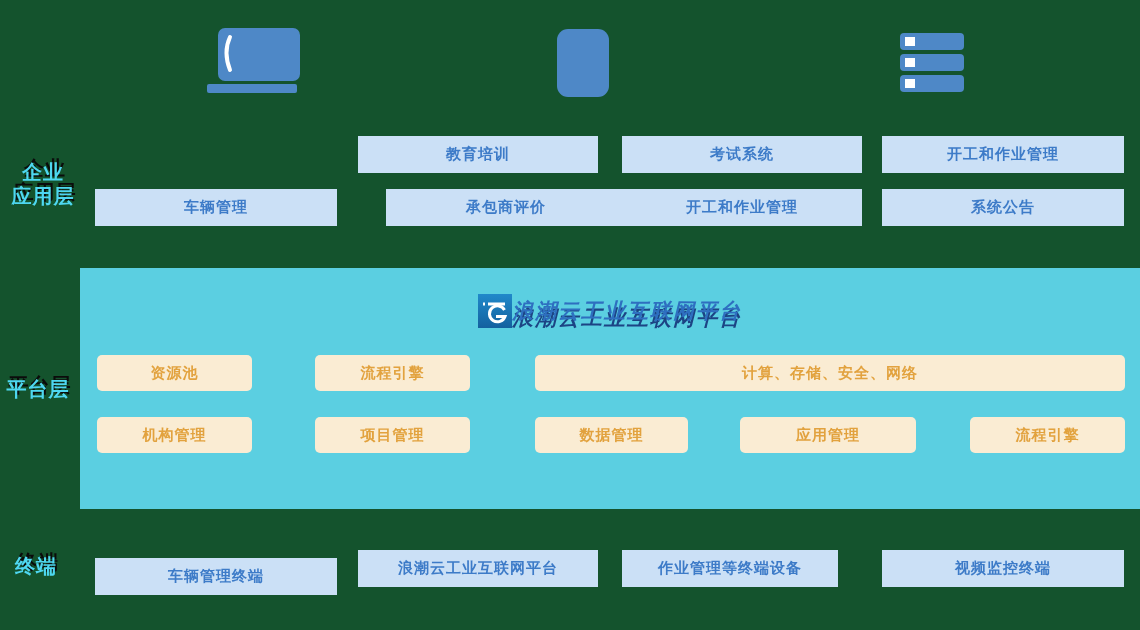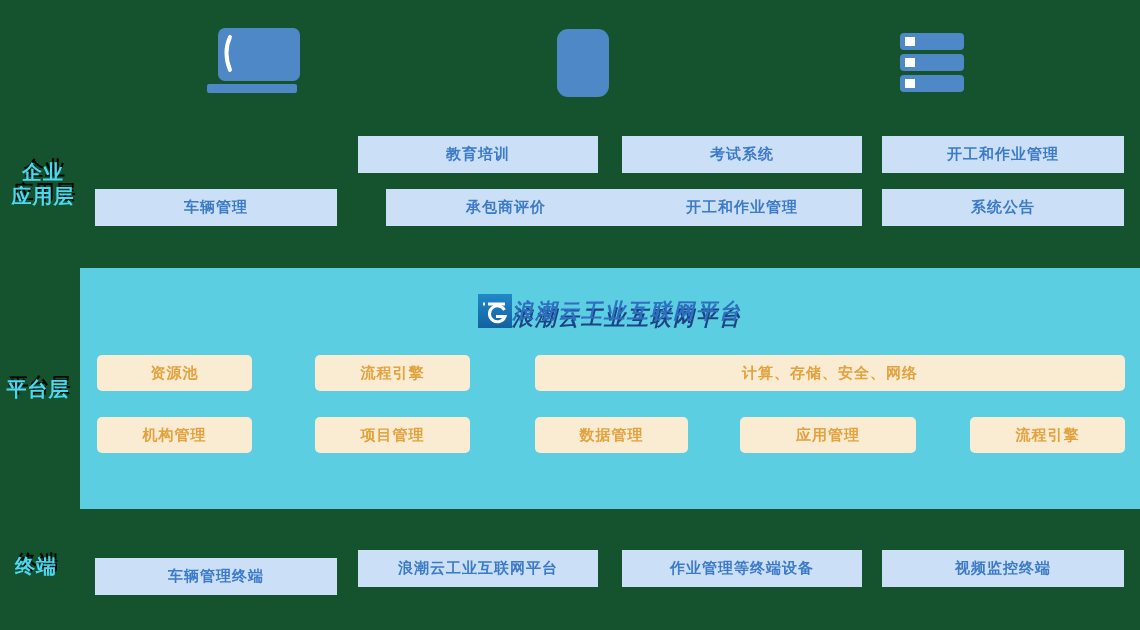--- a/index.html
+++ b/index.html
@@ -108,16 +108,16 @@
 
     <div class="obox" style="left:17px;top:149px;width:155px;">机构管理</div>
     <div class="obox" style="left:235px;top:149px;width:155px;">项目管理</div>
     <div class="obox" style="left:455px;top:149px;width:153px;">数据管理</div>
     <div class="obox" style="left:660px;top:149px;width:176px;">应用管理</div>
     <div class="obox" style="left:890px;top:149px;width:155px;">流程引擎</div>
   </div>
 
   <div class="bbox" style="left:95px;top:550px;width:242px;margin-top:8px;">车辆管理终端</div>
   <div class="bbox" style="left:358px;top:550px;width:240px;">浪潮云工业互联网平台</div>
-  <div class="bbox" style="left:622px;top:550px;width:240px;">作业管理等终端设备</div>
+  <div class="bbox" style="left:622px;top:550px;width:216px;">作业管理等终端设备</div>
   <div class="bbox" style="left:882px;top:550px;width:242px;">视频监控终端</div>
 
 </div>
 
 </body></html>

